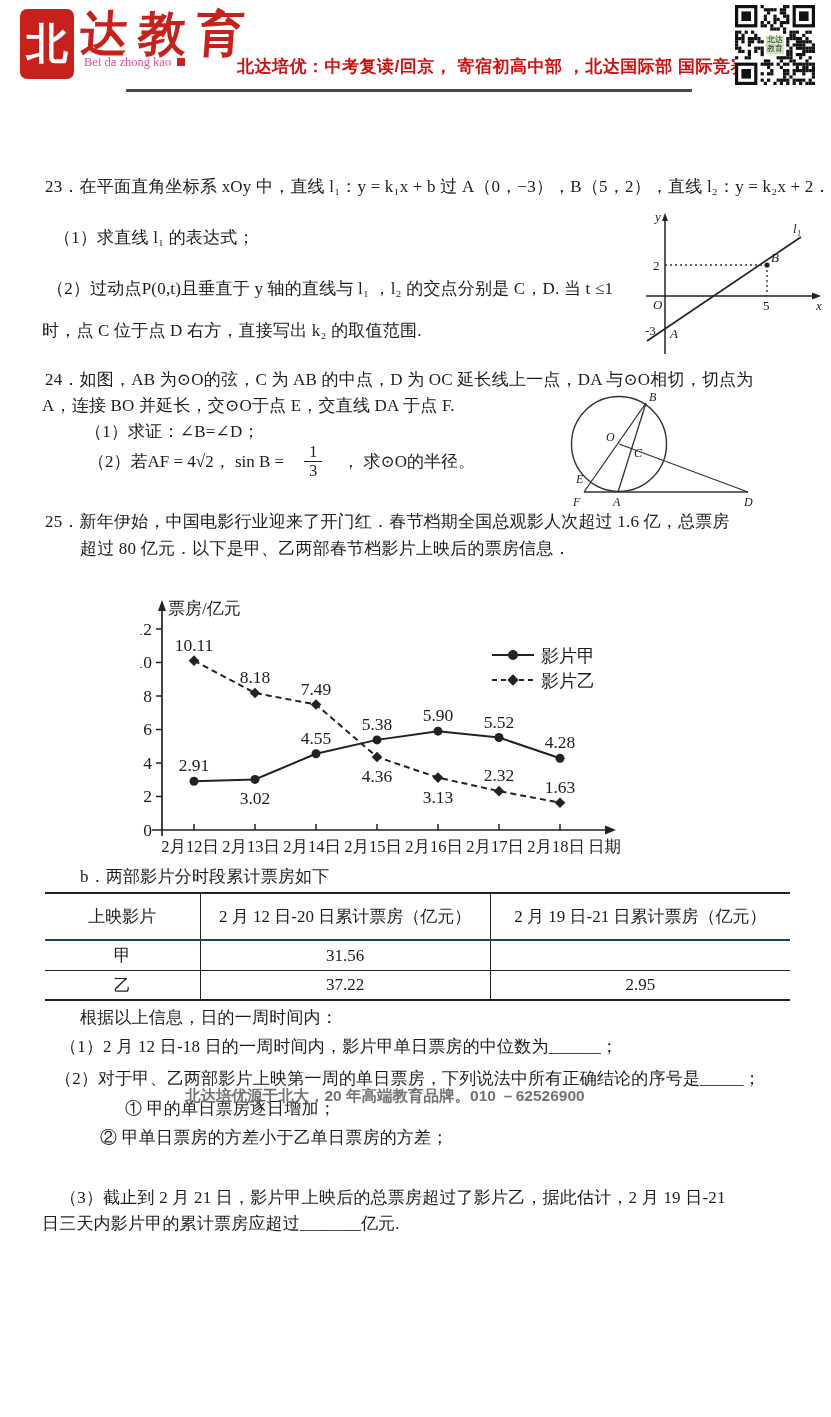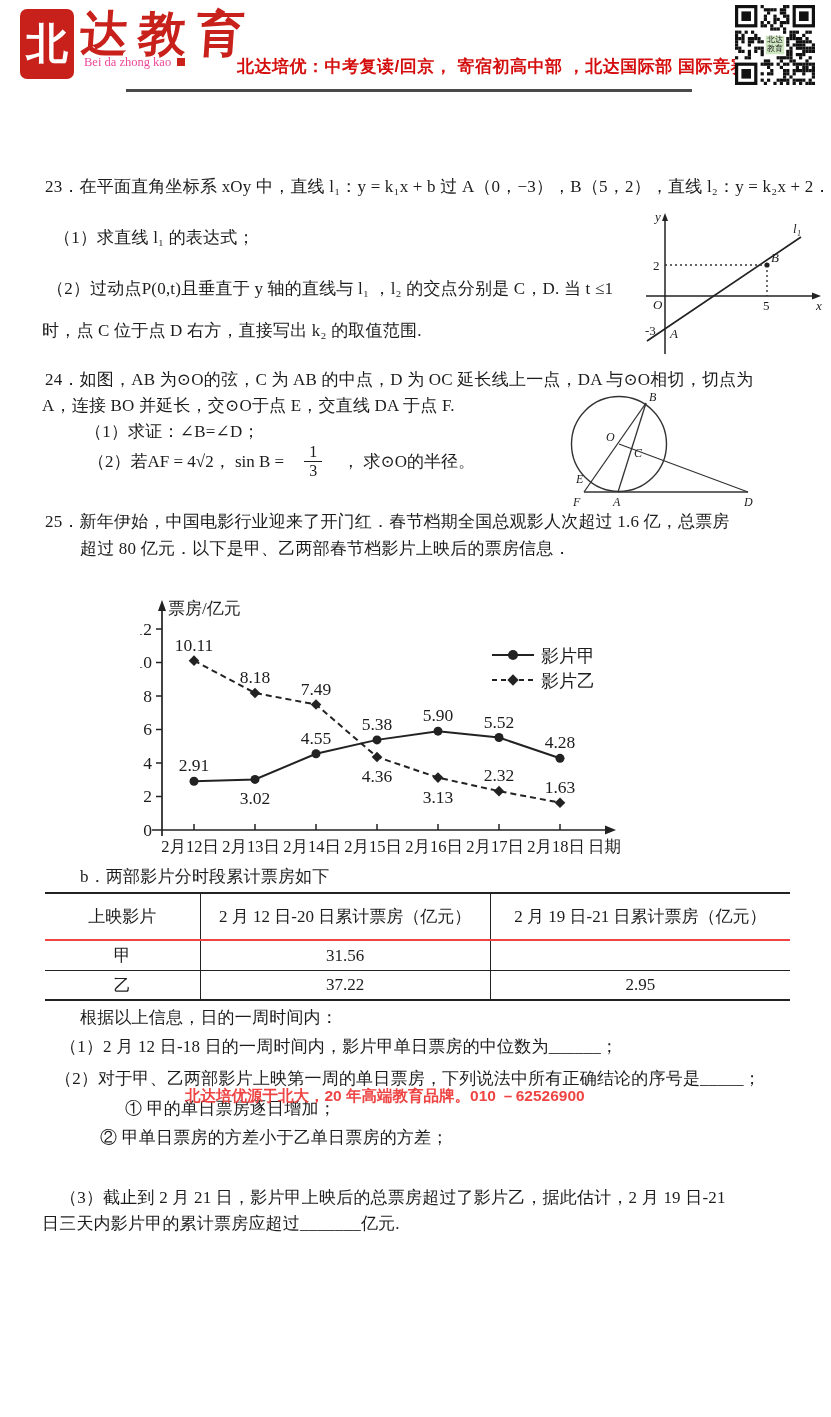--- a/index.html
+++ b/index.html
@@ -20,27 +20,27 @@
   .qr{position:absolute;left:735px;top:5px;width:80px;height:80px;}
   
   .frac-line{position:absolute;display:flex;align-items:center;font-size:17px;white-space:nowrap;gap:15px;}
   .frac{display:inline-flex;flex-direction:column;align-items:center;margin:0 5px;vertical-align:middle;font-size:16px;}
   .frac .num{display:block;padding:0 5px;border-bottom:1.4px solid #1c1c1c;line-height:1.15;}
   .frac .den{display:block;line-height:1.15;}
   
   .btable{position:absolute;left:45px;top:892px;width:745px;border-collapse:collapse;
         font-size:17px;text-align:center;}
   .btable td,.btable th{font-weight:normal;padding:0;}
-  .btable .hrow td{height:45px;border-top:2.5px solid #222;border-bottom:2px solid #ef4444;}
+  .btable .hrow td{height:45px;border-top:2.5px solid #222;border-bottom:2px solid #0c4a6e;}
   .btable .r1 td{height:29px;border-bottom:1.5px solid #222;}
   .btable .r2 td{height:28px;border-bottom:2.5px solid #222;}
   .btable td.c1{width:155px;}
   .btable td.c2{width:290px;border-left:1.2px solid #222;border-right:1.2px solid #222;}
   .btable td.c3{width:300px;}
-  .wmark{position:absolute;left:185px;top:1086px;font-size:15.5px;font-weight:bold;color:#ef4444;
+  .wmark{position:absolute;left:185px;top:1086px;font-size:15.5px;font-weight:bold;color:#737373;
         font-family:"Liberation Sans","DejaVu Sans",sans-serif;z-index:5;white-space:nowrap;}
   svg text{font-family:"Liberation Serif","DejaVu Serif",serif;fill:#1c1c1c;}
   .abs{position:absolute;}
 </style>
 </head>
 <body>
 
 <div class="page">
 
   <div class="seal">

